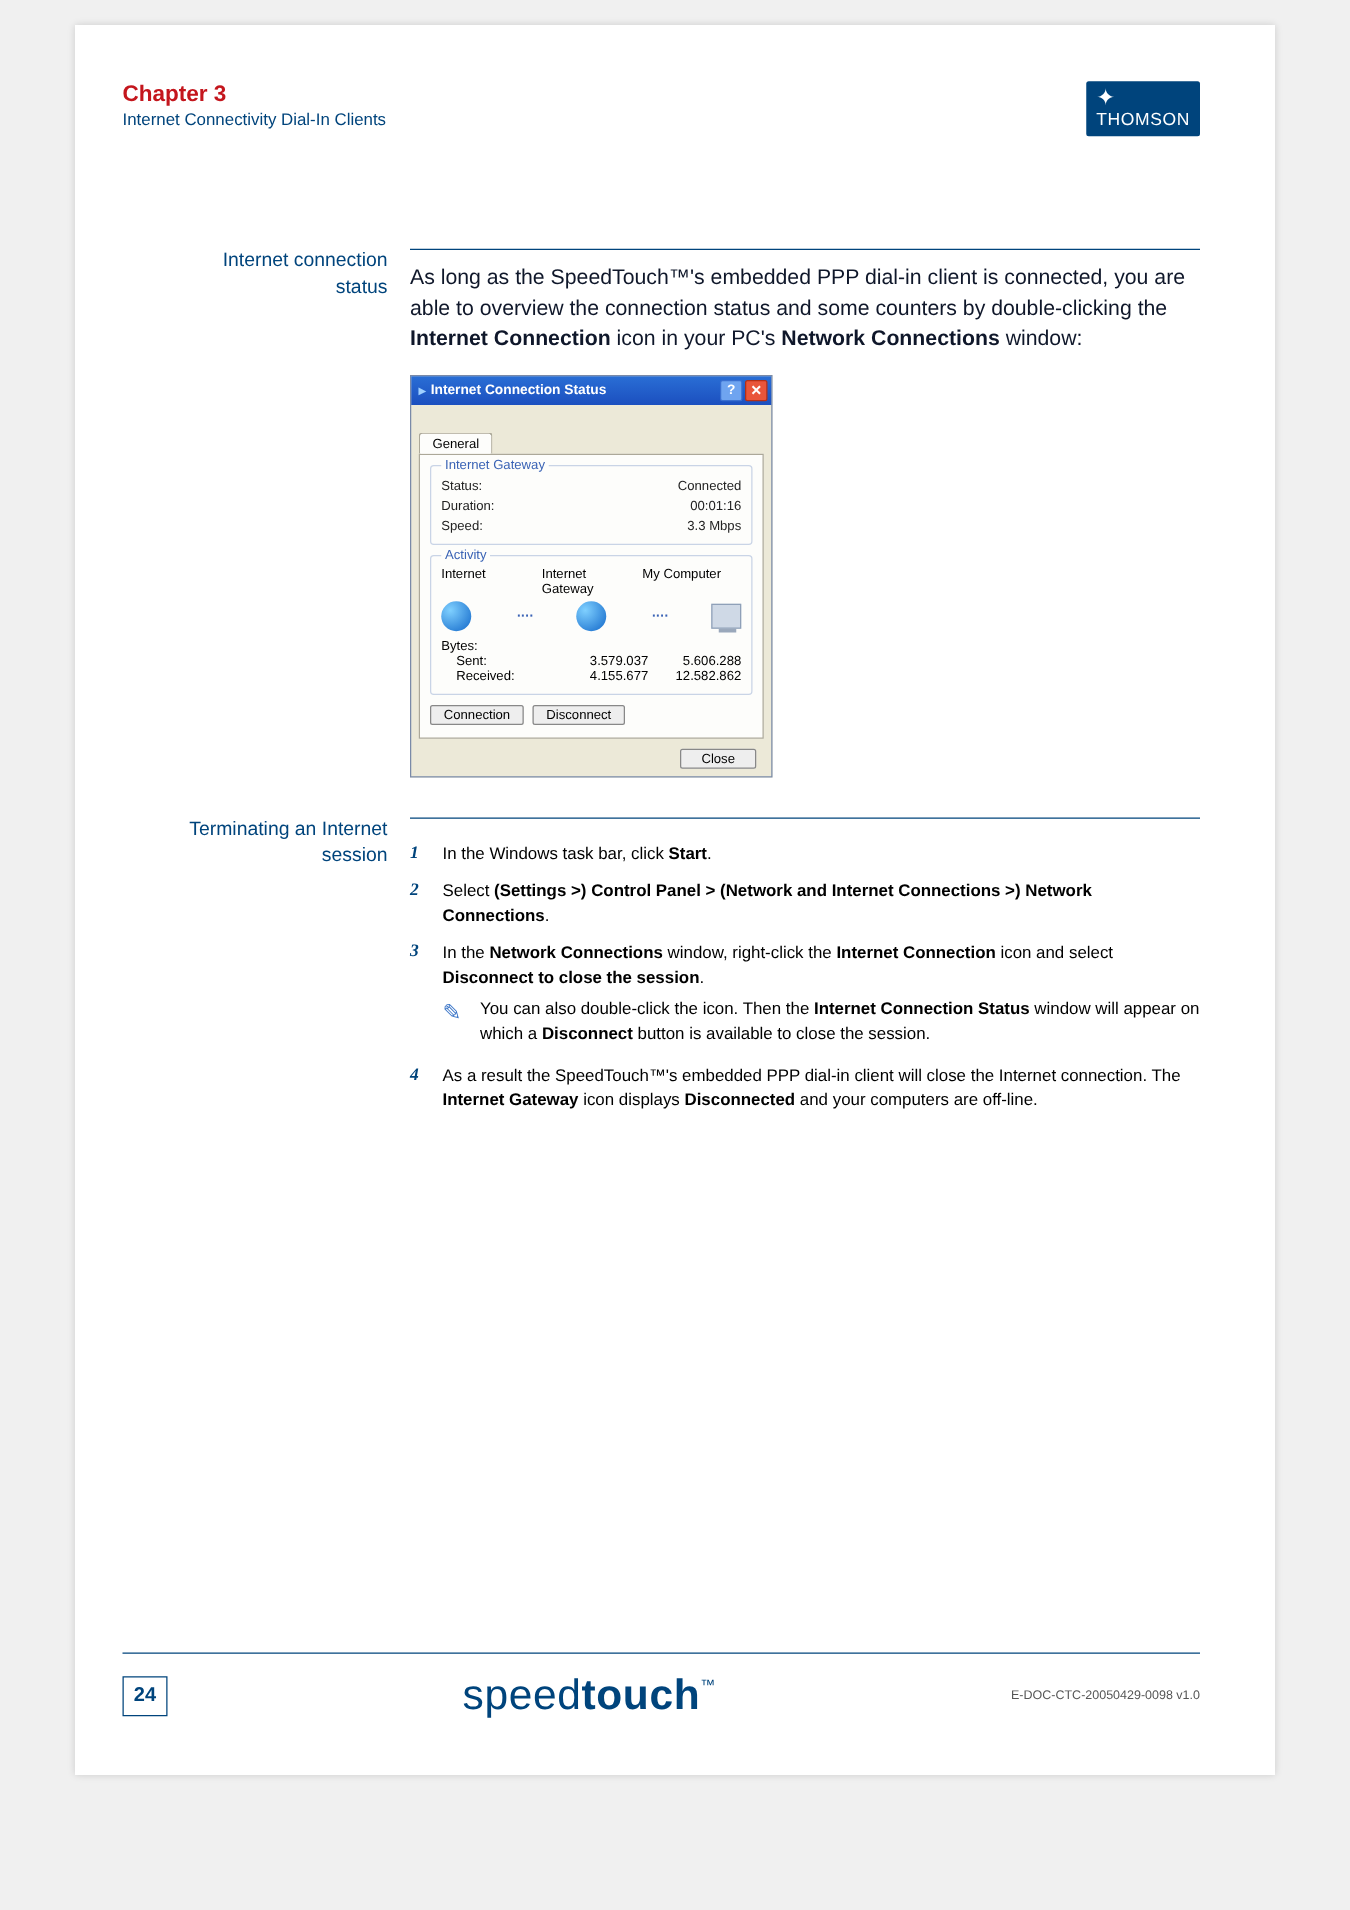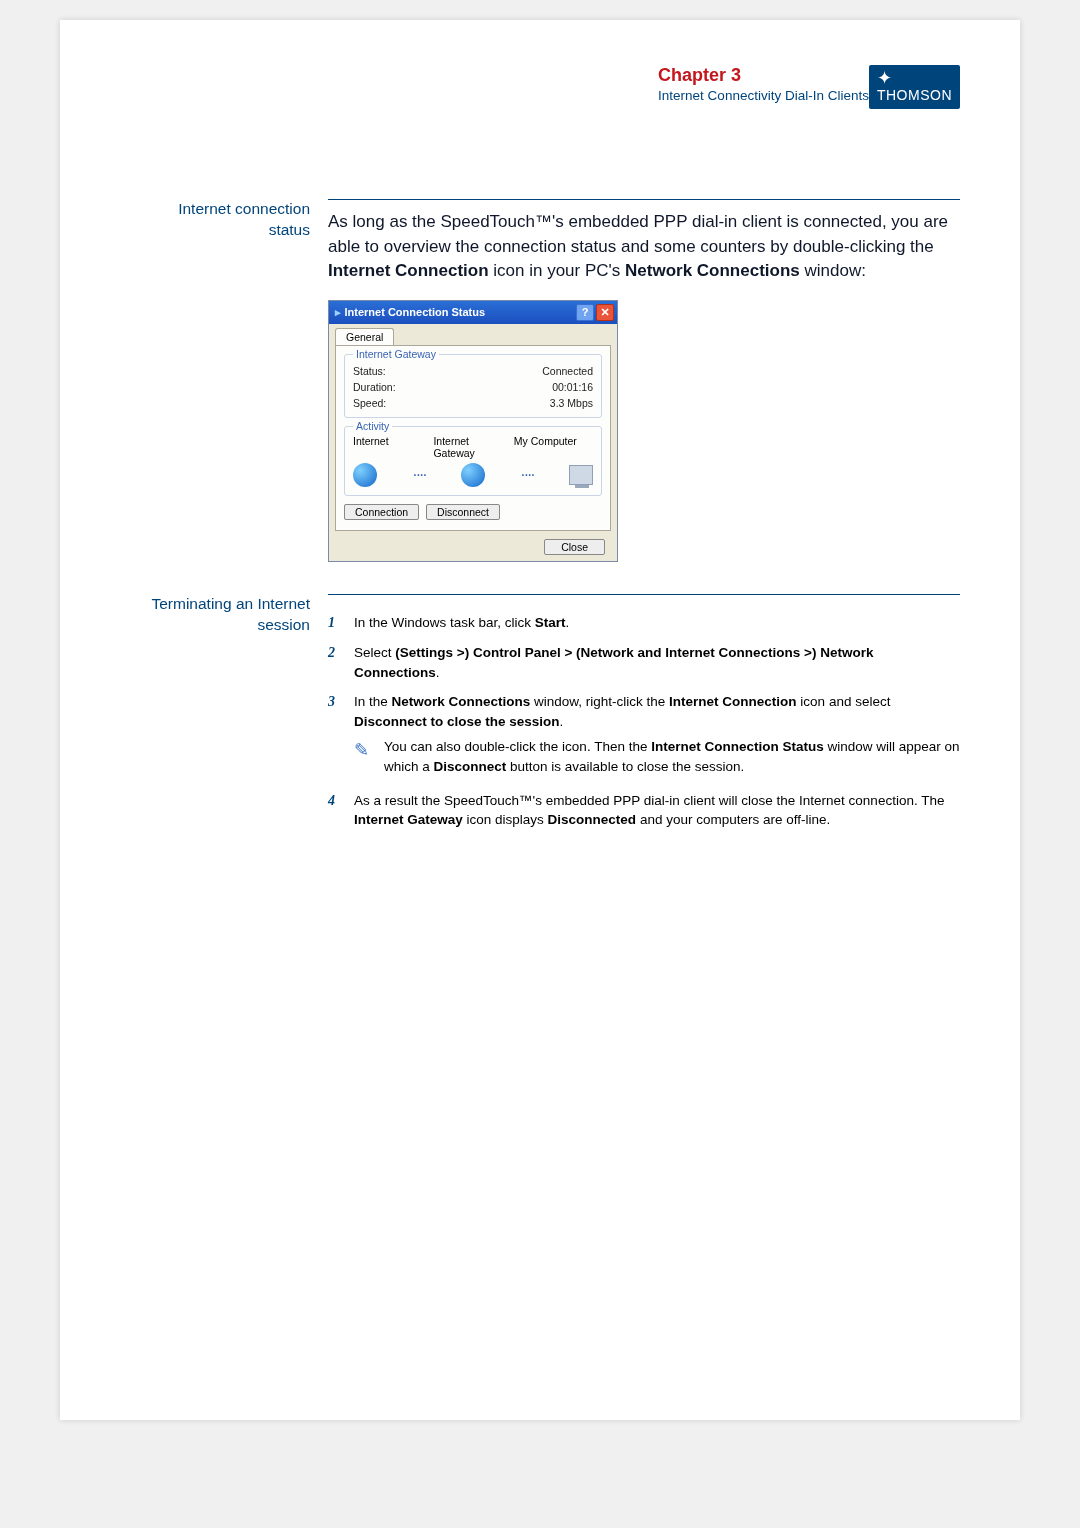--- a/index.html
+++ b/index.html
@@ -13,21 +13,21 @@
   .page {
     background: #fff;
     width: 960px;
     height: 1400px;
     margin: 20px auto;
     position: relative;
     padding: 45px 60px 40px 38px;
     box-shadow: 0 0 6px rgba(0,0,0,0.15);
   }
   
-  .header-row { display: flex; justify-content: flex-end; align-items: flex-start; }
+  .header-row { display: flex; justify-content: space-between; align-items: flex-start; }
   .chapter-title { color: #c4161d; font-weight: bold; font-size: 18px; }
   .chapter-sub { color: #00447c; font-size: 13.5px; margin-top: 2px; }
   .thomson-box { background:#00447c; color:#fff; padding:4px 8px 6px 8px; border-radius:2px; }
   .thomson-icon { font-size:18px; line-height:1; }
   .thomson-text { font-size:14px; font-weight:normal; letter-spacing:0.5px; }
 
   
   .section { display:flex; margin-top: 90px; }
   .section + .section { margin-top: 32px; }
   .side-label {
@@ -68,21 +68,21 @@
   }
   .titlebar .ticon { margin-right:4px; color:#9fd0ff;}
   .titlebar .spacer { flex:1; }
   .winbtn {
     width:18px;height:17px;
     display:inline-flex;align-items:center;justify-content:center;
     margin-left:2px;border-radius:2px;font-size:11px;font-weight:bold;
   }
   .winbtn.help{background:#6fa4f0;color:#fff;border:1px solid #3a6fd0;}
   .winbtn.close{background:#e9553a;color:#fff;border:1px solid #b52f16;}
-  .tabrow { padding: 4px 6px 0 6px; }
+  .tabrow { padding: 4px 6px 0 6px; margin-top: 18px; }
   .tab { display:inline-block; background:#fdfdfb; border:1px solid #aca899; border-bottom:none; padding:2px 10px; font-size:10.5px; border-radius:3px 3px 0 0;}
   .tabpanel { margin:0 6px 6px 6px; background:#fdfdfb; border:1px solid #aca899; padding:8px;}
   .group { border:1px solid #c9d4e6; border-radius:3px; padding:6px 8px 8px 8px; margin-bottom:8px; position:relative;}
   .group-title { position:absolute; top:-7px; left:8px; background:#fdfdfb; padding:0 3px; color:#3a63b5; font-size:10.5px;}
   .kv { display:flex; justify-content:space-between; margin-top:4px; font-size:10.5px; color:#222;}
   .activity-row { display:flex; justify-content:space-between; text-align:left; margin-top:2px;}
   .activity-col { width:33%; font-size:10.5px;}
   .activity-icons { display:flex; justify-content:space-between; align-items:center; margin-top:4px;}
   .globe { width:24px;height:24px;border-radius:50%;background:radial-gradient(circle at 30% 30%,#7fd0ff,#1167c9);display:inline-block;}
   .computer { width:24px;height:20px;background:#cfd9e6;border:1px solid #8fa0b8;display:inline-block;position:relative;}
@@ -195,20 +195,33 @@
               <div class="activity-col">Internet Gateway</div>
               <div class="activity-col">My Computer</div>
             </div>
             <div class="activity-icons">
               <span class="globe"></span>
               <span class="dots">····</span>
               <span class="globe"></span>
               <span class="dots">····</span>
               <span class="computer"></span>
             </div>
+            <div class="bytes">
+              <div>Bytes:</div>
+              <div class="bytes-row">
+                <span class="lbl">Sent:</span>
+                <span class="v1">3.579.037</span>
+                <span class="v2">5.606.288</span>
+              </div>
+              <div class="bytes-row">
+                <span class="lbl">Received:</span>
+                <span class="v1">4.155.677</span>
+                <span class="v2">12.582.862</span>
+              </div>
+            </div>
           </div>
           <div class="dlg-buttons">
             <span class="btn">Connection</span>
             <span class="btn">Disconnect</span>
           </div>
         </div>
         <div class="footer-btn-row">
           <span class="btn close2">Close</span>
         </div>
       </div>
@@ -243,13 +256,20 @@
           </div>
         </div>
         <div class="step">
           <div class="step-num">4</div>
           <div class="step-body"><span>As a result the SpeedTouch™'s embedded PPP dial-in client will close the Internet connection. The </span><b>Internet Gateway</b><span> icon displays </span><b>Disconnected</b><span> and your computers are off-line.</span></div>
         </div>
       </div>
     </div>
   </div>
 
+  <div class="page-footer">
+    <div class="page-num-box">24</div>
+    <div class="brand">
+      <span class="thin">speed</span><span class="bold">touch</span><span class="tm">™</span>
+    </div>
+    <div class="doc-id">E-DOC-CTC-20050429-0098 v1.0</div>
+  </div>
 </div>
 
 </body></html>

